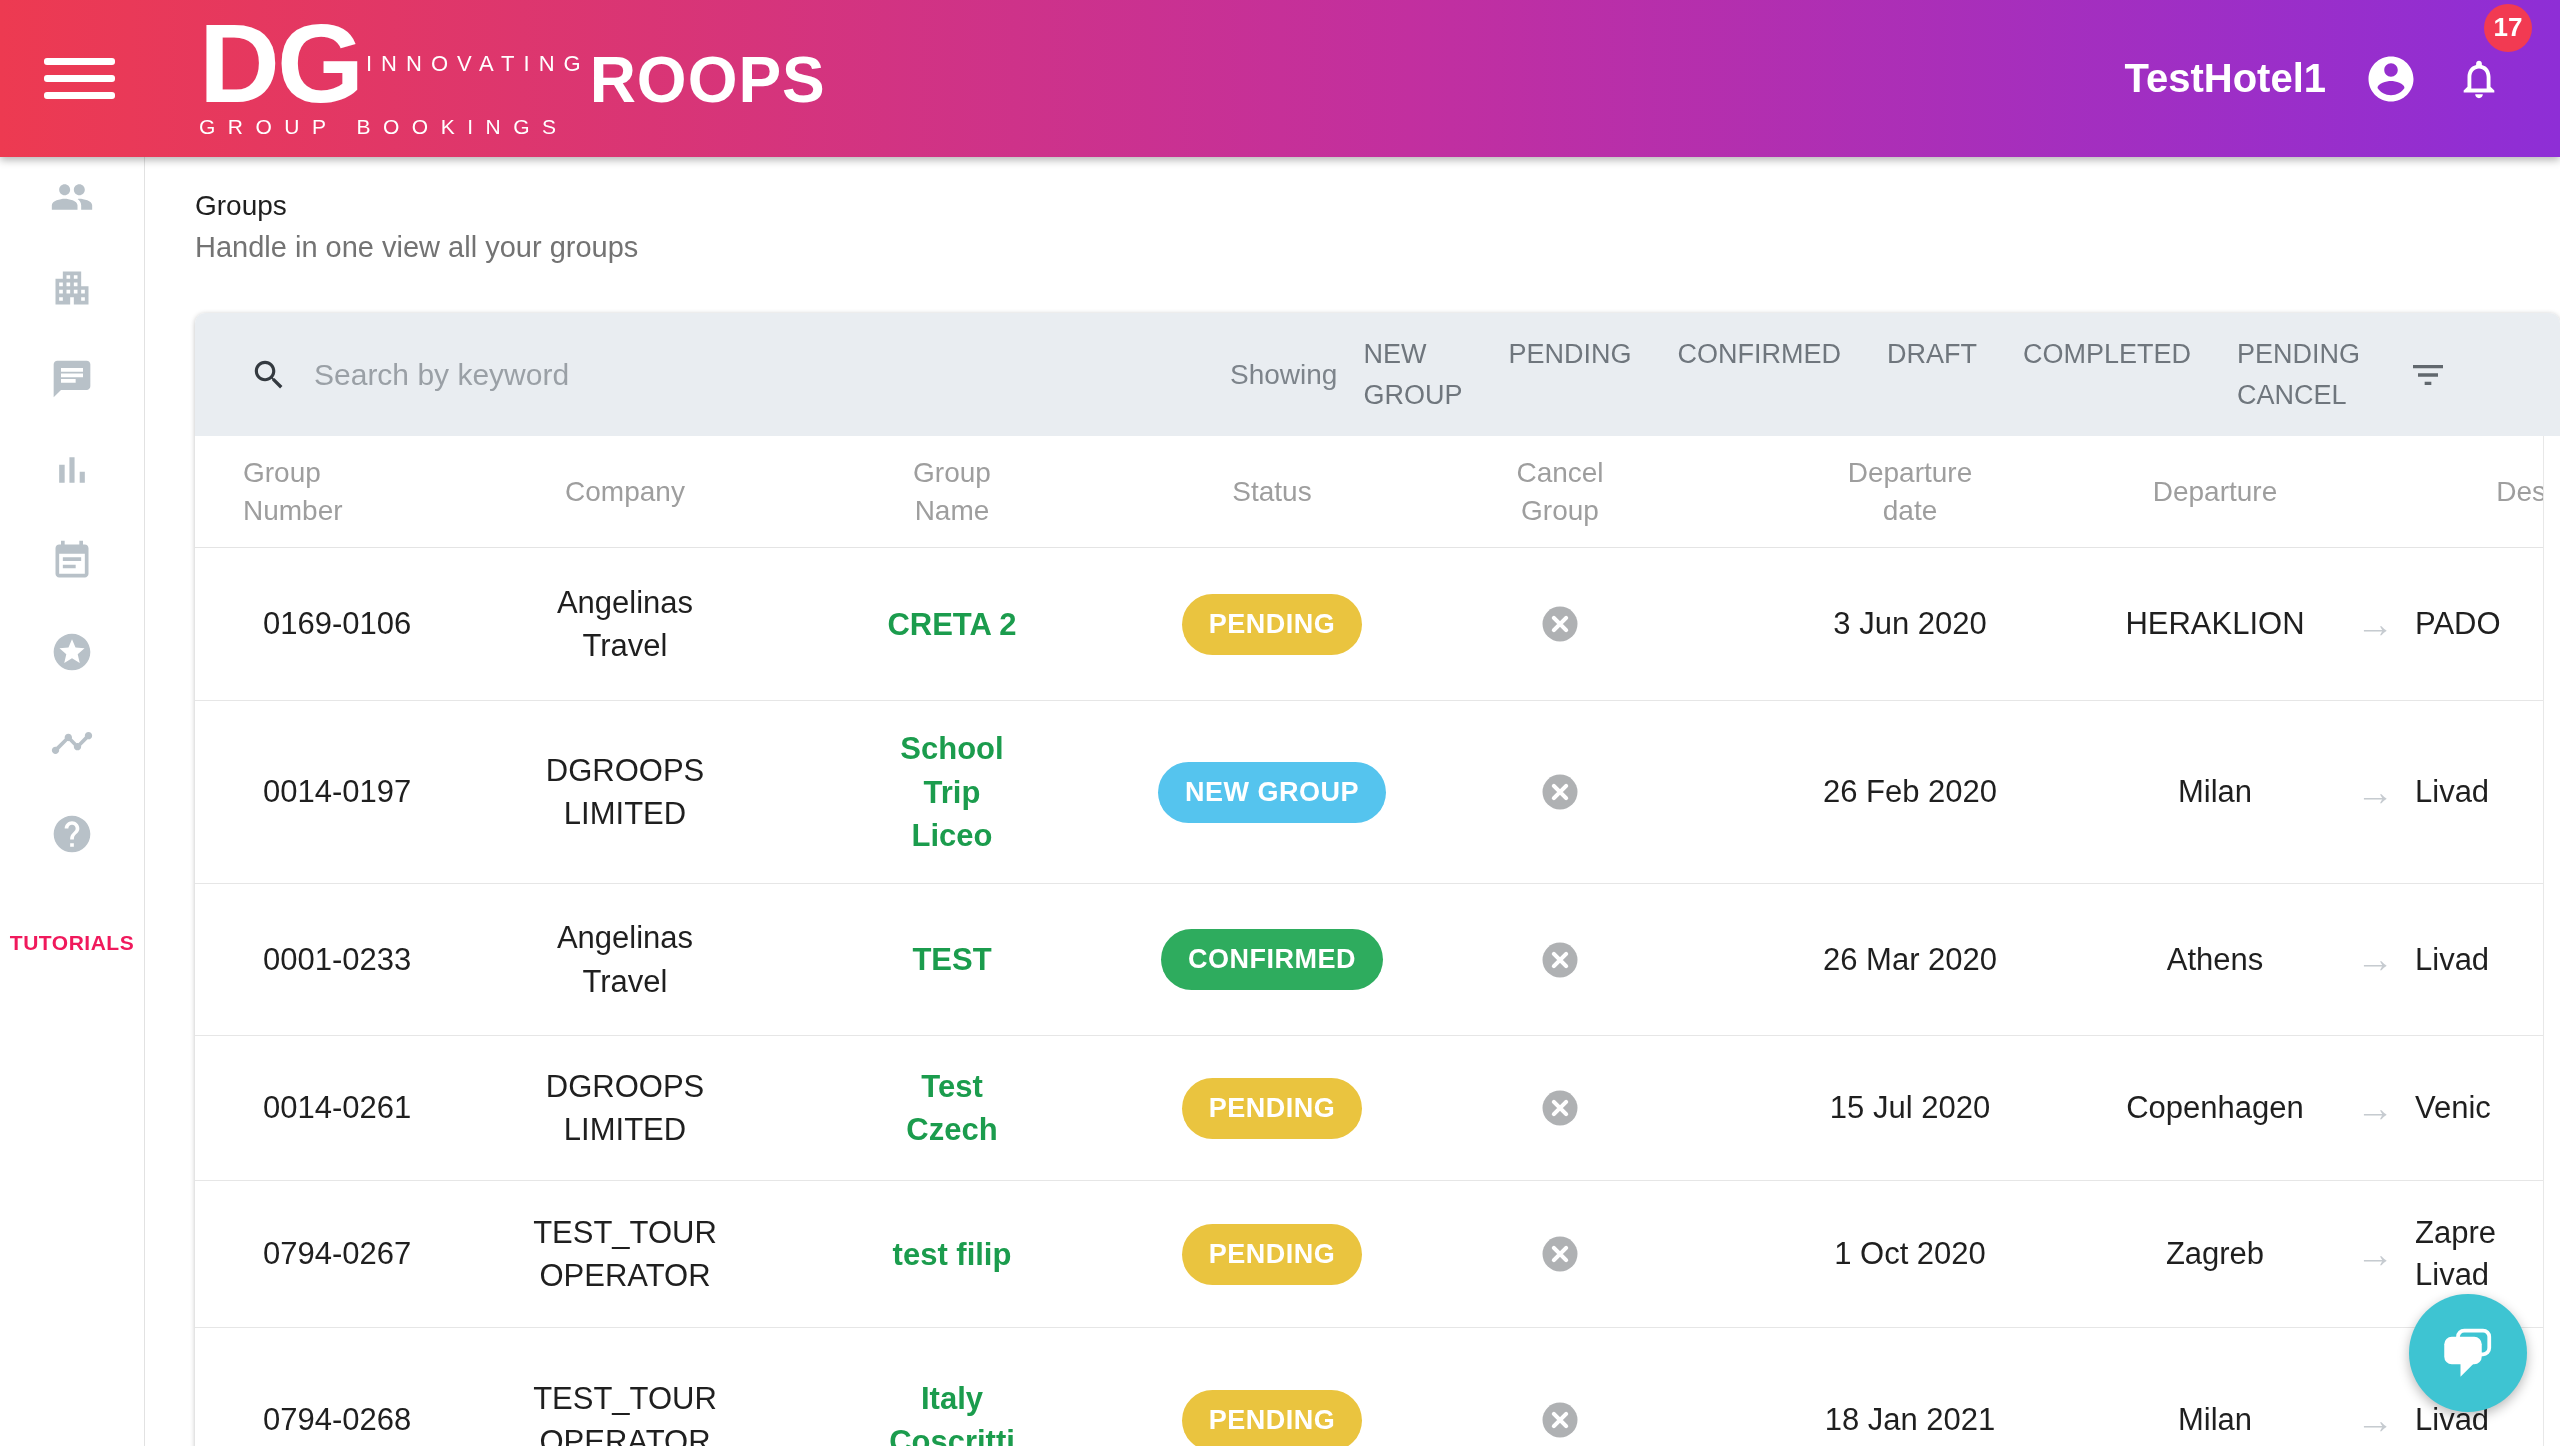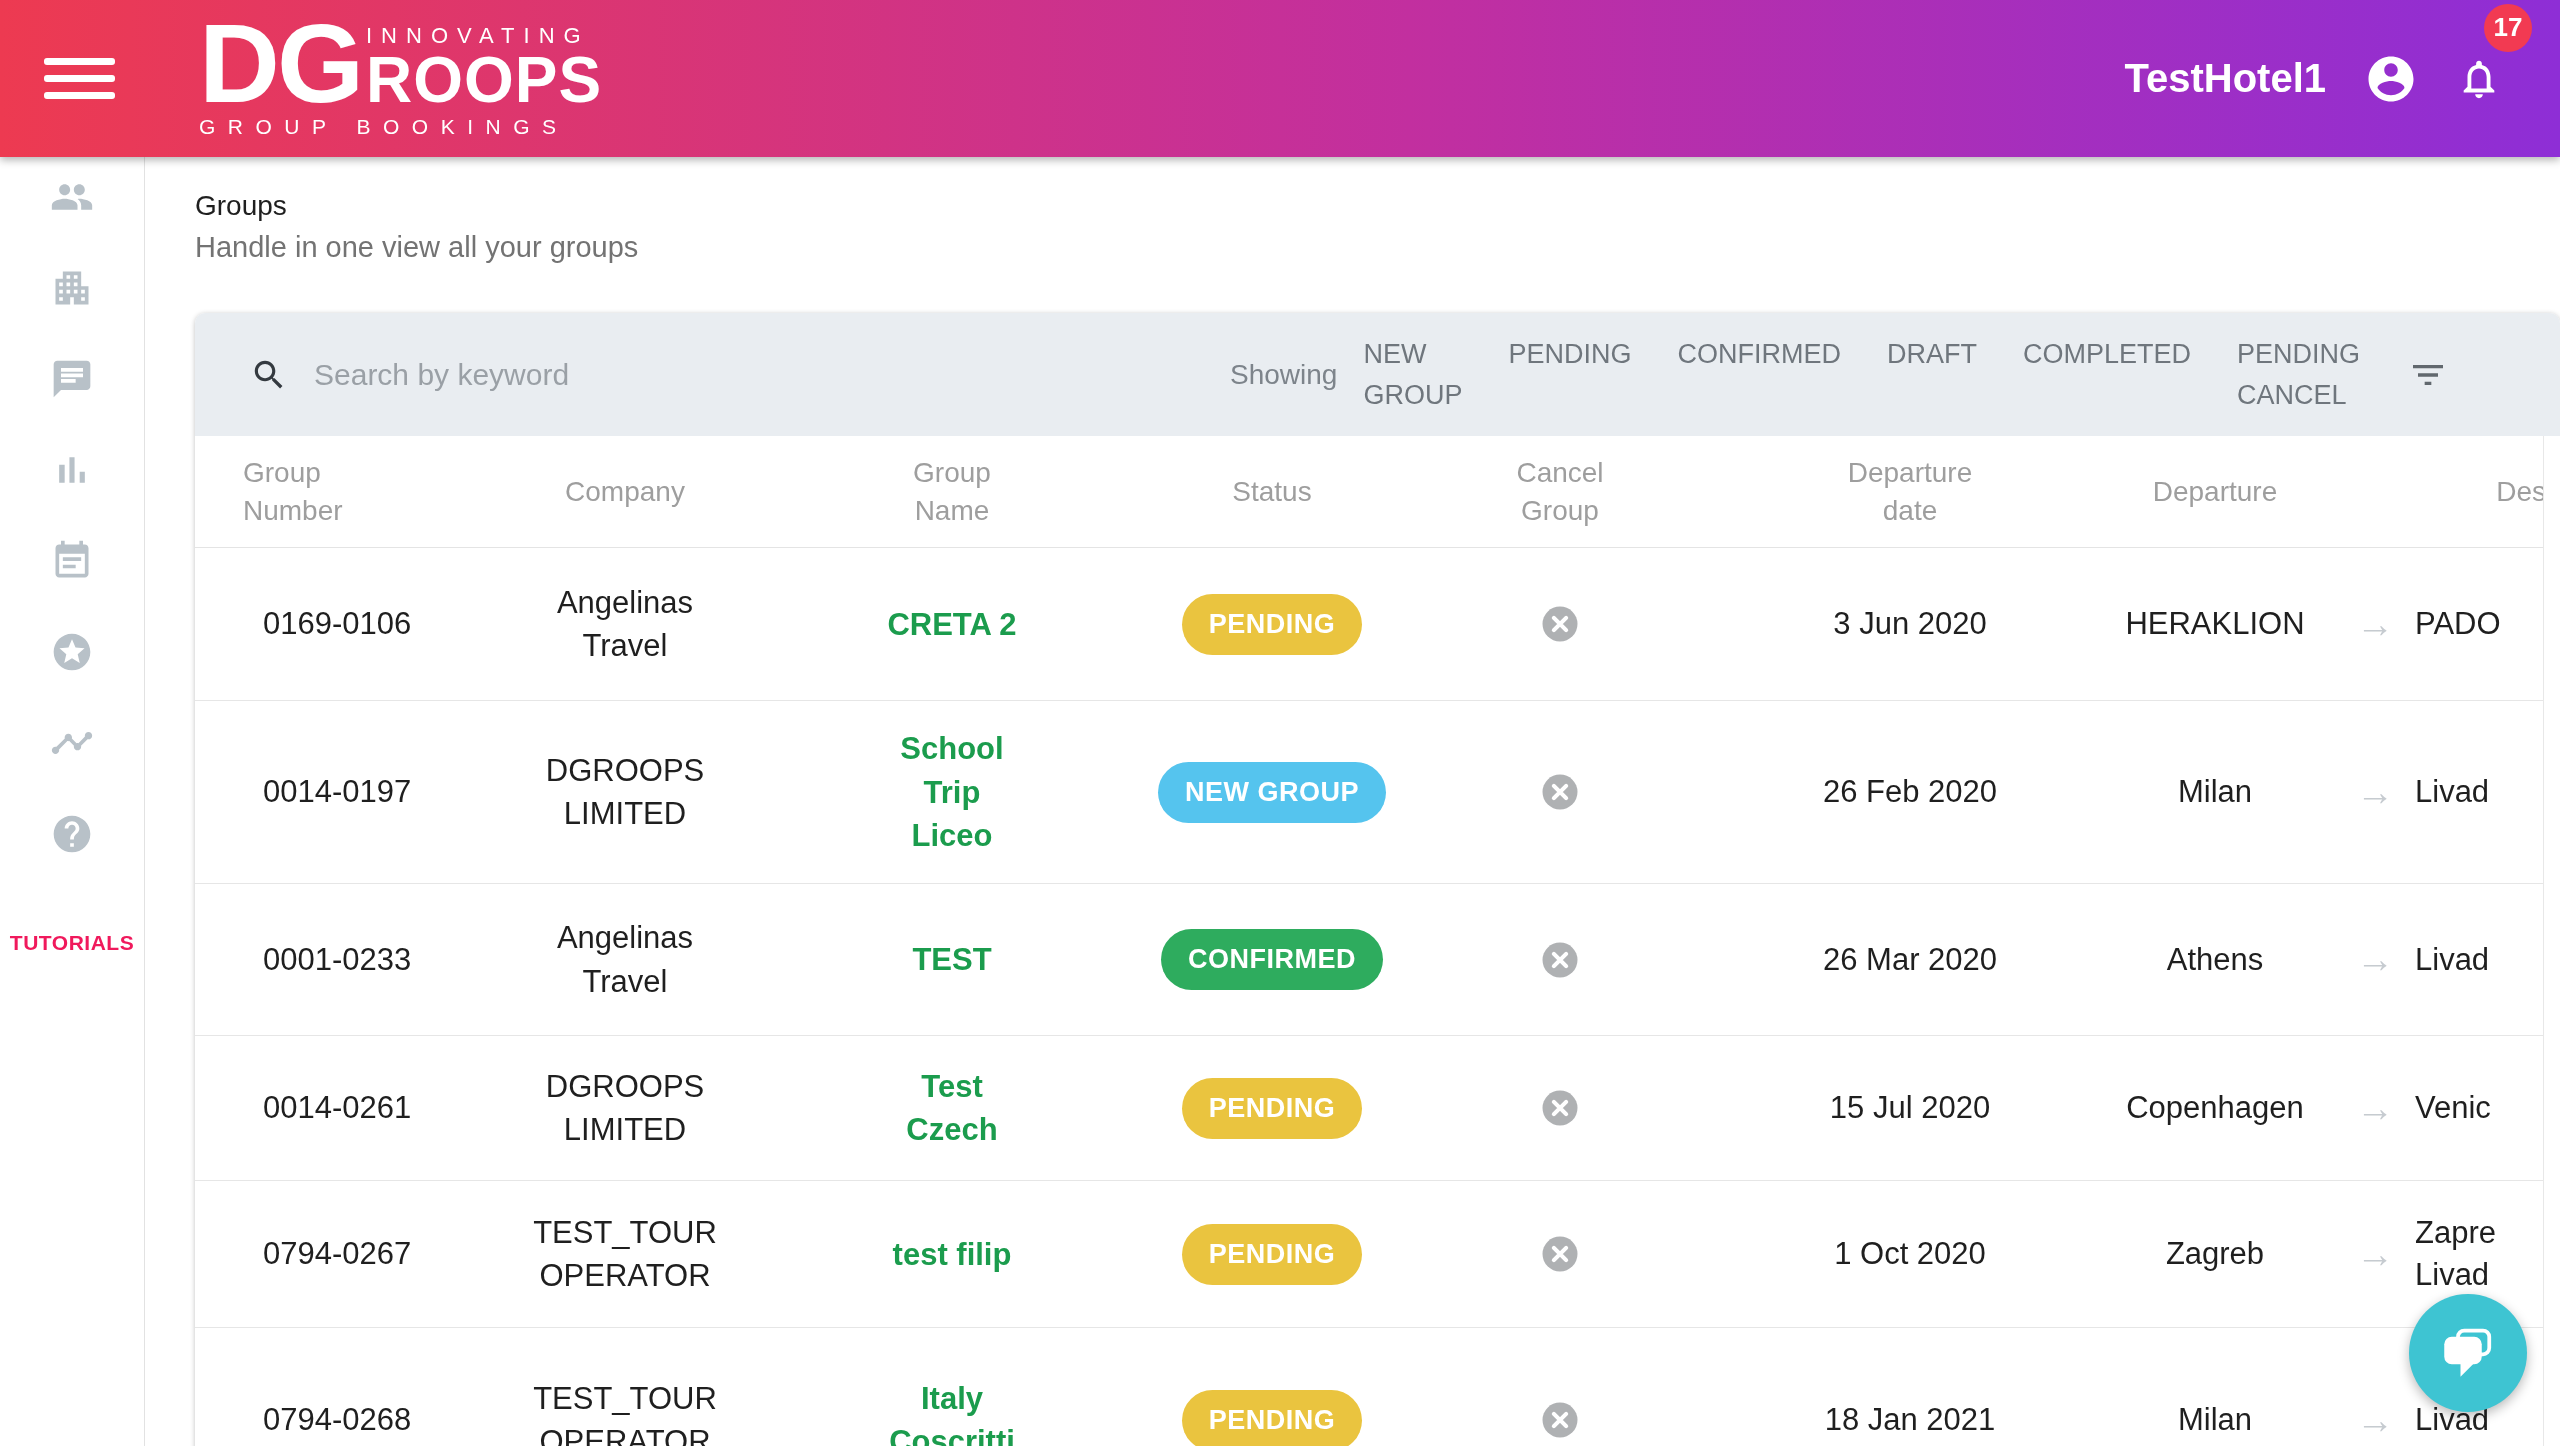--- a/index.html
+++ b/index.html
@@ -13,21 +13,21 @@
     display:flex; align-items:center; color:#fff;
     box-shadow:0 3px 8px rgba(0,0,0,.30);
   }
   .hamburger{ margin-left:44px; width:71px; cursor:pointer; }
   .hamburger div{ height:7px; background:#fff; border-radius:3px; }
   .hamburger div + div{ margin-top:10px; }
 
   .logo{ margin-left:84px; display:flex; flex-direction:column; user-select:none; }
   .logo-top{ display:flex; align-items:flex-end;justify-content:flex-end; }
   .logo-dg{ font-size:112px; font-weight:700; line-height:.82; letter-spacing:-3px; }
-  .logo-right{ display:flex; flex-direction:column; margin-left:5px; }
+  .logo-right{ display:flex; flex-direction:row; margin-left:5px; }
   .logo-innovating{ font-size:22px; font-weight:400; letter-spacing:9px; margin-bottom:2px; }
   .logo-roops{ font-size:64px; font-weight:700; line-height:.92; letter-spacing:1px; }
   .logo-tagline{ font-size:21px; letter-spacing:12.5px; margin-top:5px; }
 
   .header-right{ margin-left:auto; display:flex; align-items:center; gap:38px; padding-right:58px; }
   .user-name{ font-size:40px; font-weight:700;margin-left:36px; }
   .avatar{ width:54px; height:54px; cursor:pointer; }
   .bell-wrap{ position:relative; width:46px; height:46px; cursor:pointer; }
   .bell-wrap svg{ width:46px; height:46px; }
   .notif-badge{

